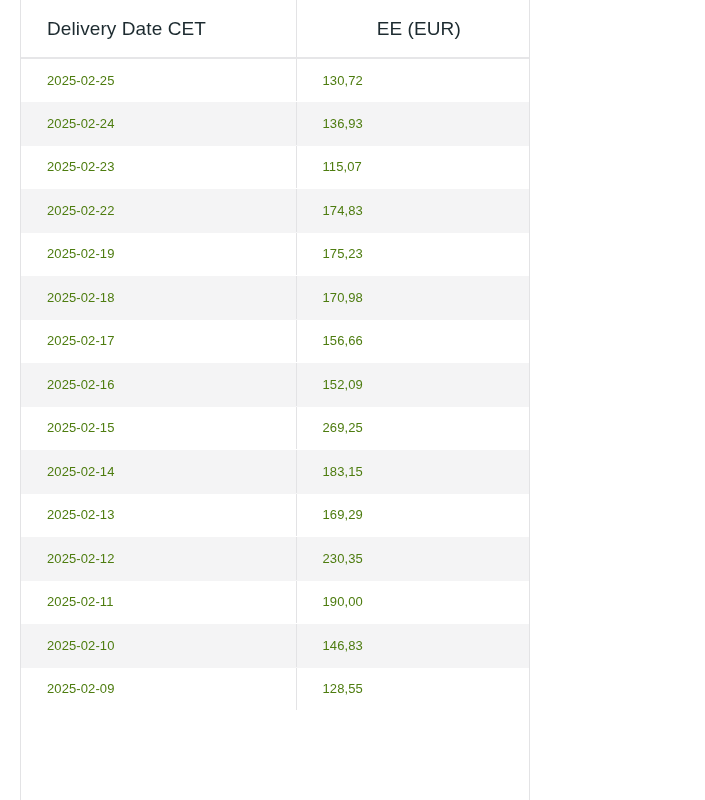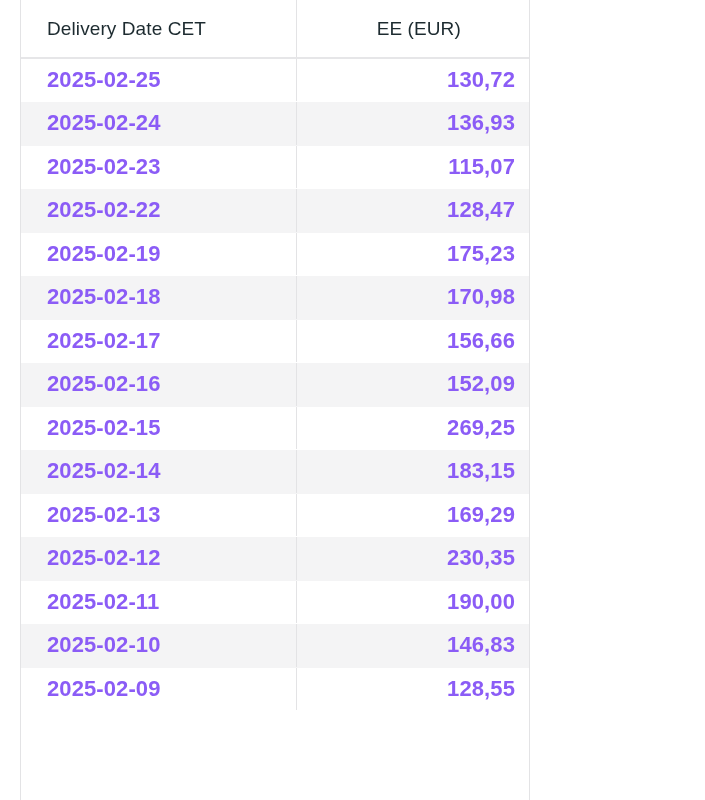--- a/index.html
+++ b/index.html
@@ -56,34 +56,33 @@
   }
   th.th-value {
     text-align: center;
     padding-right: 14px;
   }
 
   tbody tr.data-row td {
     height: 43.5px;
     box-sizing: border-box;
     padding: 0 14px 0 26px;
-    font-size: 22px;
-    font-weight: 700;
-    color: #8b5cf6;
+    font-size: 13px;
+    font-weight: 400;
+    color: #4d7c0f;
     letter-spacing: 0.1px;
     vertical-align: middle;
     border-bottom: 1px solid #ffffff;
   }
 
   tbody tr.data-row td.cell-date {
     text-align: left;
     border-right: 1px solid #e3e3e5;
   }
   tbody tr.data-row td.cell-value {
-    text-align: right;
     padding-right: 14px;
   }
 
   tbody tr.data-row.odd-row td { background: #ffffff; }
   tbody tr.data-row.even-row td { background: #f4f4f5; }
   tbody tr.data-row.even-row td.cell-date,
   tbody tr.data-row.even-row td.cell-value { border-bottom: 1px solid #f4f4f5; }
 </style>
 </head>
 <body>
@@ -108,21 +107,21 @@
         <tr class="data-row even-row">
           <td class="cell-date">2025-02-24</td>
           <td class="cell-value">136,93</td>
         </tr>
         <tr class="data-row odd-row">
           <td class="cell-date">2025-02-23</td>
           <td class="cell-value">115,07</td>
         </tr>
         <tr class="data-row even-row">
           <td class="cell-date">2025-02-22</td>
-          <td class="cell-value">128,47</td>
+          <td class="cell-value">174,83</td>
         </tr>
         <tr class="data-row odd-row">
           <td class="cell-date">2025-02-19</td>
           <td class="cell-value">175,23</td>
         </tr>
         <tr class="data-row even-row">
           <td class="cell-date">2025-02-18</td>
           <td class="cell-value">170,98</td>
         </tr>
         <tr class="data-row odd-row">

